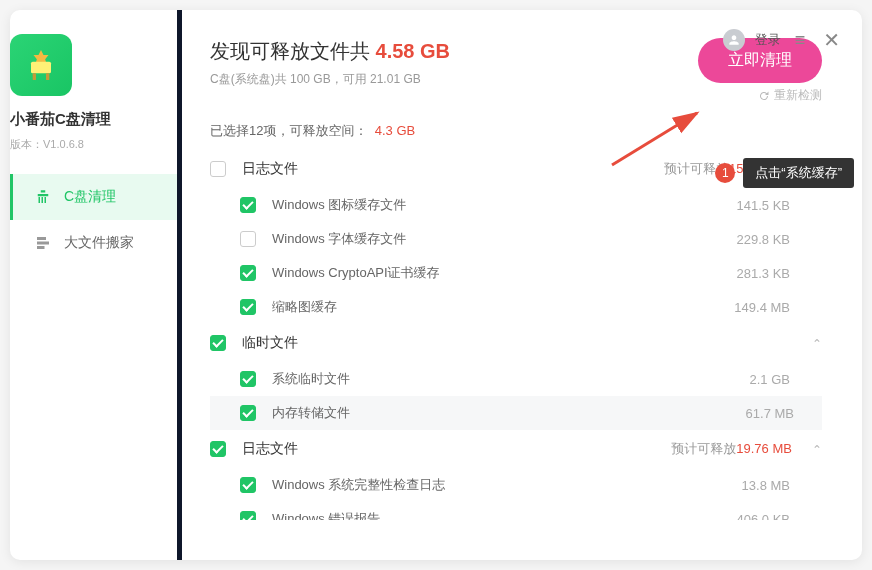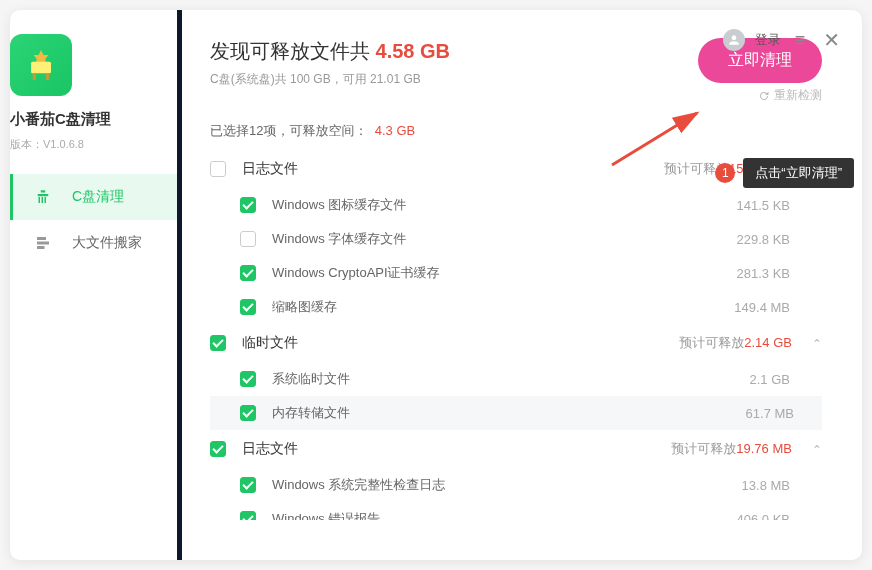--- a/index.html
+++ b/index.html
@@ -11,21 +11,21 @@
 .login-text { font-size: 13px; color: #555; }
 .menu-icon, .close-icon { font-size: 18px; color: #888; cursor: pointer; padding: 0 4px; line-height: 1; }
 .close-icon { font-size: 20px; font-weight: 300; }
 
 .sidebar { width: 172px; border-right: 5px solid #0f172a; padding-top: 24px; display: flex; flex-direction: column; align-items: flex-start; }
 .logo { width: 62px; height: 62px; background: linear-gradient(135deg, #2bd475, #19c564); border-radius: 12px; display: flex; align-items: center; justify-content: center; margin-bottom: 14px; position: relative; }
 .logo svg { width: 40px; height: 40px; }
 .app-name { font-size: 15px; font-weight: 600; color: #333; margin-bottom: 8px; }
 .version { font-size: 11px; color: #aaa; margin-bottom: 22px; }
 .nav { width: 100%; }
-.nav-item { display: flex; align-items: center; gap: 20px; padding: 14px 24px; font-size: 14px; color: #666; cursor: pointer; position: relative; }
+.nav-item { display: flex; align-items: center; gap: 12px; padding: 14px 24px; font-size: 14px; color: #666; cursor: pointer; position: relative; }
 .nav-item.active { background: #e8faf0; color: #20c566; }
 .nav-item.active::before { content: ""; position: absolute; left: 0; top: 0; bottom: 0; width: 3px; background: #20c566; }
 .nav-icon { width: 18px; height: 18px; }
 
 .main { flex: 1; padding: 28px 40px 0 28px; position: relative; overflow: hidden; }
 .header-row { display: flex; justify-content: space-between; align-items: flex-start; margin-bottom: 6px; }
 .title-block { }
 .main-title { font-size: 20px; color: #333; font-weight: 400; }
 .main-title .size { color: #e74c3c; font-weight: 600; }
 .subtitle { font-size: 12px; color: #999; margin-top: 6px; }
@@ -120,21 +120,21 @@
     <svg class="arrow" width="110" height="70">
       <defs>
           <marker id="ah" markerWidth="10" markerHeight="10" refX="8" refY="3" orient="auto">
             <path d="M0,0 L0,6 L9,3 z" fill="#e74c3c"></path>
           </marker>
         </defs>
       <line x1="10" y1="60" x2="95" y2="8" stroke="#e74c3c" stroke-width="3" marker-end="url(#ah)"></line>
     </svg>
     <div class="annotation">
       <div class="anno-num">1</div>
-      <div class="anno-text">点击“立即清理”</div>
+      <div class="anno-text">点击“系统缓存”</div>
     </div>
 
     <div class="summary">
       <span>已选择12项，可释放空间：</span>&nbsp;&nbsp;<span class="hl">4.3 GB</span>
     </div>
 
     <div class="list" id="list">
         <div class="group-header">
           <span class="checkbox"></span>
           <span class="group-name">日志文件</span>
@@ -157,21 +157,20 @@
           <span class="item-size">281.3 KB</span>
         </div>
         <div class="item-row">
           <span class="checkbox checked"></span>
           <span class="item-name">缩略图缓存</span>
           <span class="item-size">149.4 MB</span>
         </div>
         <div class="group-header">
           <span class="checkbox checked"></span>
           <span class="group-name">临时文件</span>
-          <span class="group-est">预计可释放<span class="red">2.14 GB</span></span>
           <span class="chevron">⌄</span>
         </div>
         <div class="item-row">
           <span class="checkbox checked"></span>
           <span class="item-name">系统临时文件</span>
           <span class="item-size">2.1 GB</span>
         </div>
         <div class="item-row selected-row">
           <span class="checkbox checked"></span>
           <span class="item-name">内存转储文件</span>

